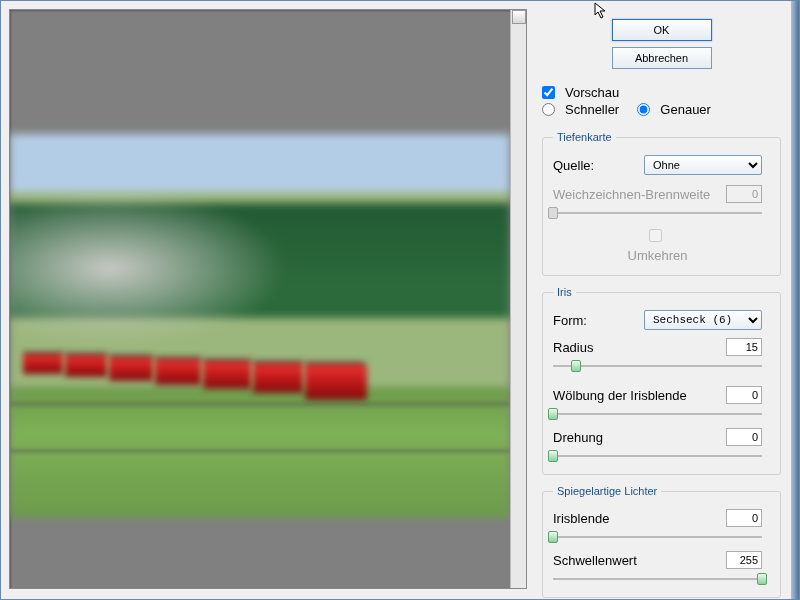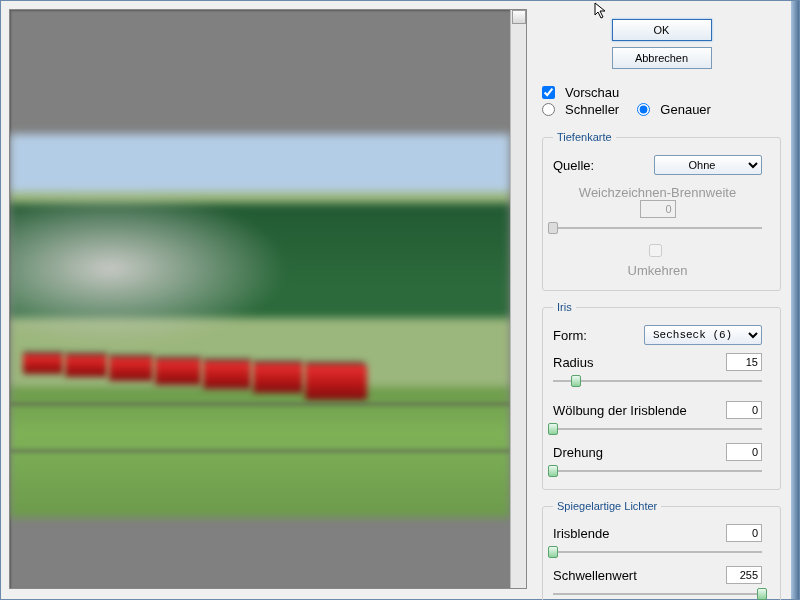--- a/index.html
+++ b/index.html
@@ -152,25 +152,25 @@
         &nbsp;&nbsp;
         <input type="radio" name="pm" checked="" style="">
         <label>Genauer</label>
       </div>
     </fieldset>
 
     <fieldset>
       <legend>Tiefenkarte</legend>
       <div class="row">
         <label>Quelle:</label>
-        <select style="width:108px;text-align:center;">
+        <select style="width:118px;">
           <option>Ohne</option>
         </select>
       </div>
-      <div class="row" style="margin-top:10px;flex-direction:column;">
+      <div class="row" style="margin-top:10px;">
         <label class="disabled">Weichzeichnen-Brennweite</label>
         <input class="num" disabled="" value="0" style="">
       </div>
       <div class="slider-wrap">
         <div class="slider-track"></div>
         <div class="slider-thumb" style="left:0%;background:#dcdcdc;border-color:#aaa;"></div>
       </div>
       <div class="rowl" style="margin-top:8px;flex-direction:column;">
         <input type="checkbox" disabled="" style="">
         <label class="disabled">Umkehren</label>

